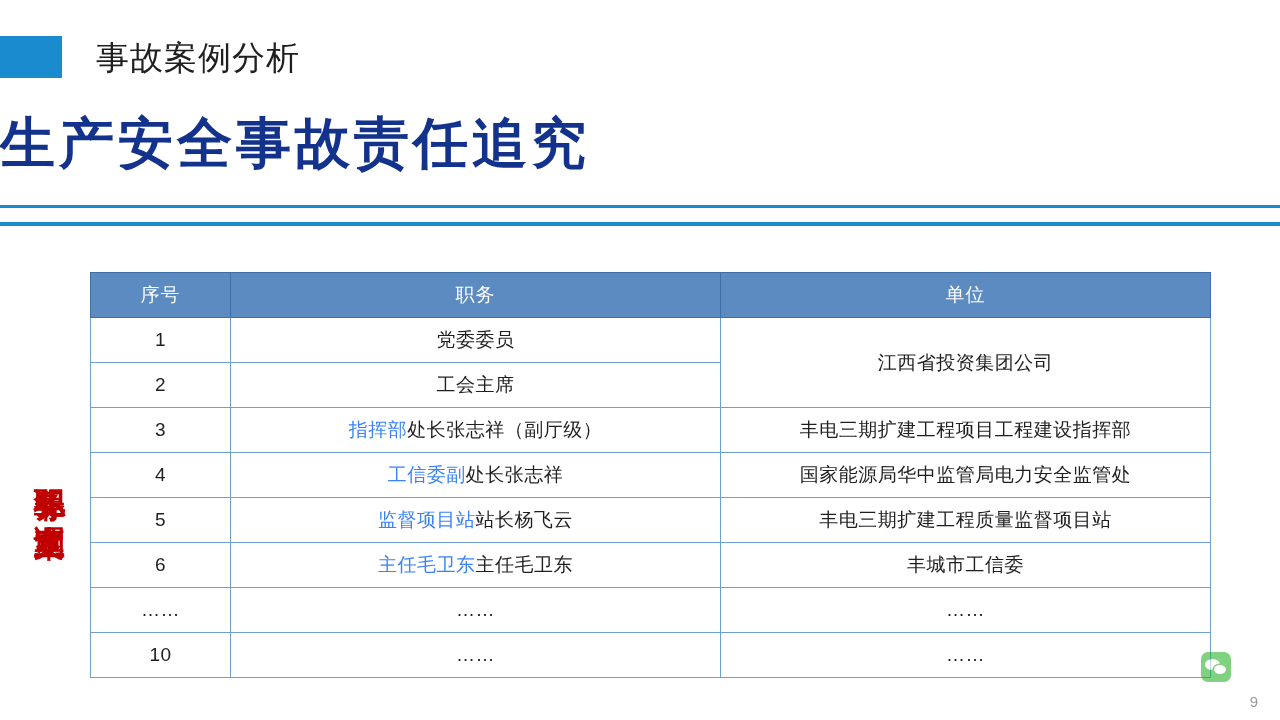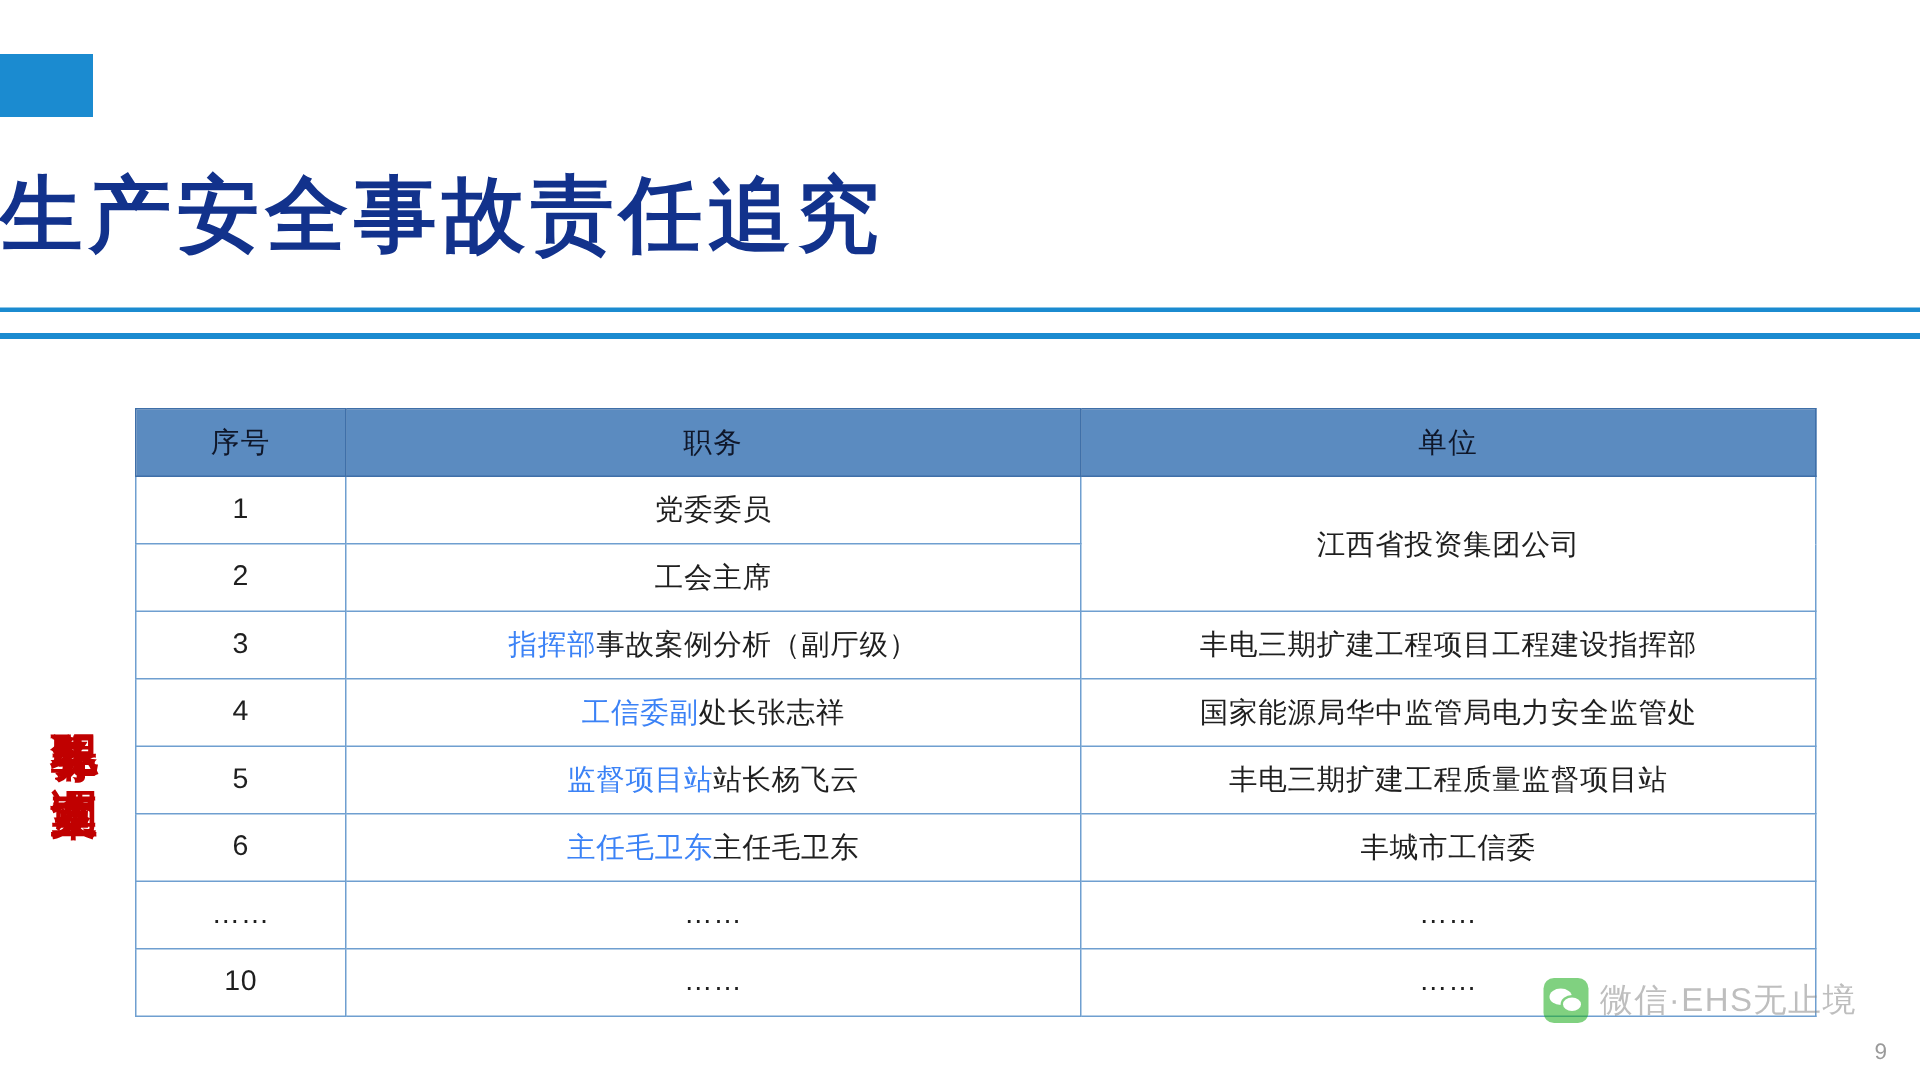--- a/index.html
+++ b/index.html
@@ -91,21 +91,21 @@
   table.t {
     border-collapse: collapse;
     width: 100%;
     table-layout: fixed;
   }
   table.t col.c1 { width: 140px; }
   table.t col.c2 { width: 490px; }
   table.t col.c3 { width: 490px; }
   table.t th {
     background: #5b8bc0;
-    color: #0f172a;
+    color: #ffffff;
     font-size: 19px;
     font-weight: normal;
     height: 42px;
     border: 1px solid #3f6fa8;
     letter-spacing: 1px;
   }
   table.t td {
     border: 1px solid #6f9fd0;
     height: 42px;
     font-size: 19px;
@@ -164,20 +164,21 @@
     font-size: 15px;
     color: #9a9a9a;
   }
 </style>
 </head>
 <body>
 
 <div class="slide">
 
   <div class="header-marker"></div>
+  <div class="header-title">事故案例分析</div>
   <div class="main-title">生产安全事故责任追究</div>
   <div class="rule-top"></div>
   <div class="rule-bottom"></div>
 
   <div class="side-label">职务犯罪 立案调查</div>
 
   <div class="table-wrap">
     <table class="t">
       <colgroup>
         <col class="c1">
@@ -196,21 +197,21 @@
           <td class="num">1</td>
           <td class="job"><span class="black"></span><span>党委委员</span></td>
           <td rowspan="2">江西省投资集团公司</td>
         </tr>
         <tr>
           <td class="num">2</td>
           <td class="job"><span class="black"></span><span>工会主席</span></td>
         </tr>
         <tr>
           <td class="num">3</td>
-          <td class="job"><span class="black">指挥部</span><span>事故案例分析（副厅级）</span></td>
+          <td class="job"><span class="black">指挥部</span><span>处长张志祥（副厅级）</span></td>
           <td>丰电三期扩建工程项目工程建设指挥部</td>
         </tr>
         <tr>
           <td class="num">4</td>
           <td class="job"><span class="black">工信委副</span><span>处长张志祥</span></td>
           <td>国家能源局华中监管局电力安全监管处</td>
         </tr>
         <tr>
           <td class="num">5</td>
           <td class="job"><span class="black">监督项目站</span><span>站长杨飞云</span></td>
@@ -230,18 +231,17 @@
           <td class="num">10</td>
           <td class="dots">……</td>
           <td class="unit-dots">……</td>
         </tr>
       </tbody>
     </table>
   </div>
 
   <div class="watermark">
     <div class="wechat-badge"></div>
-    <div class="wm-text">微信·EHS无止境</div>
   </div>
 
   <div class="page-number">9</div>
 
 </div>
 
 </body></html>

